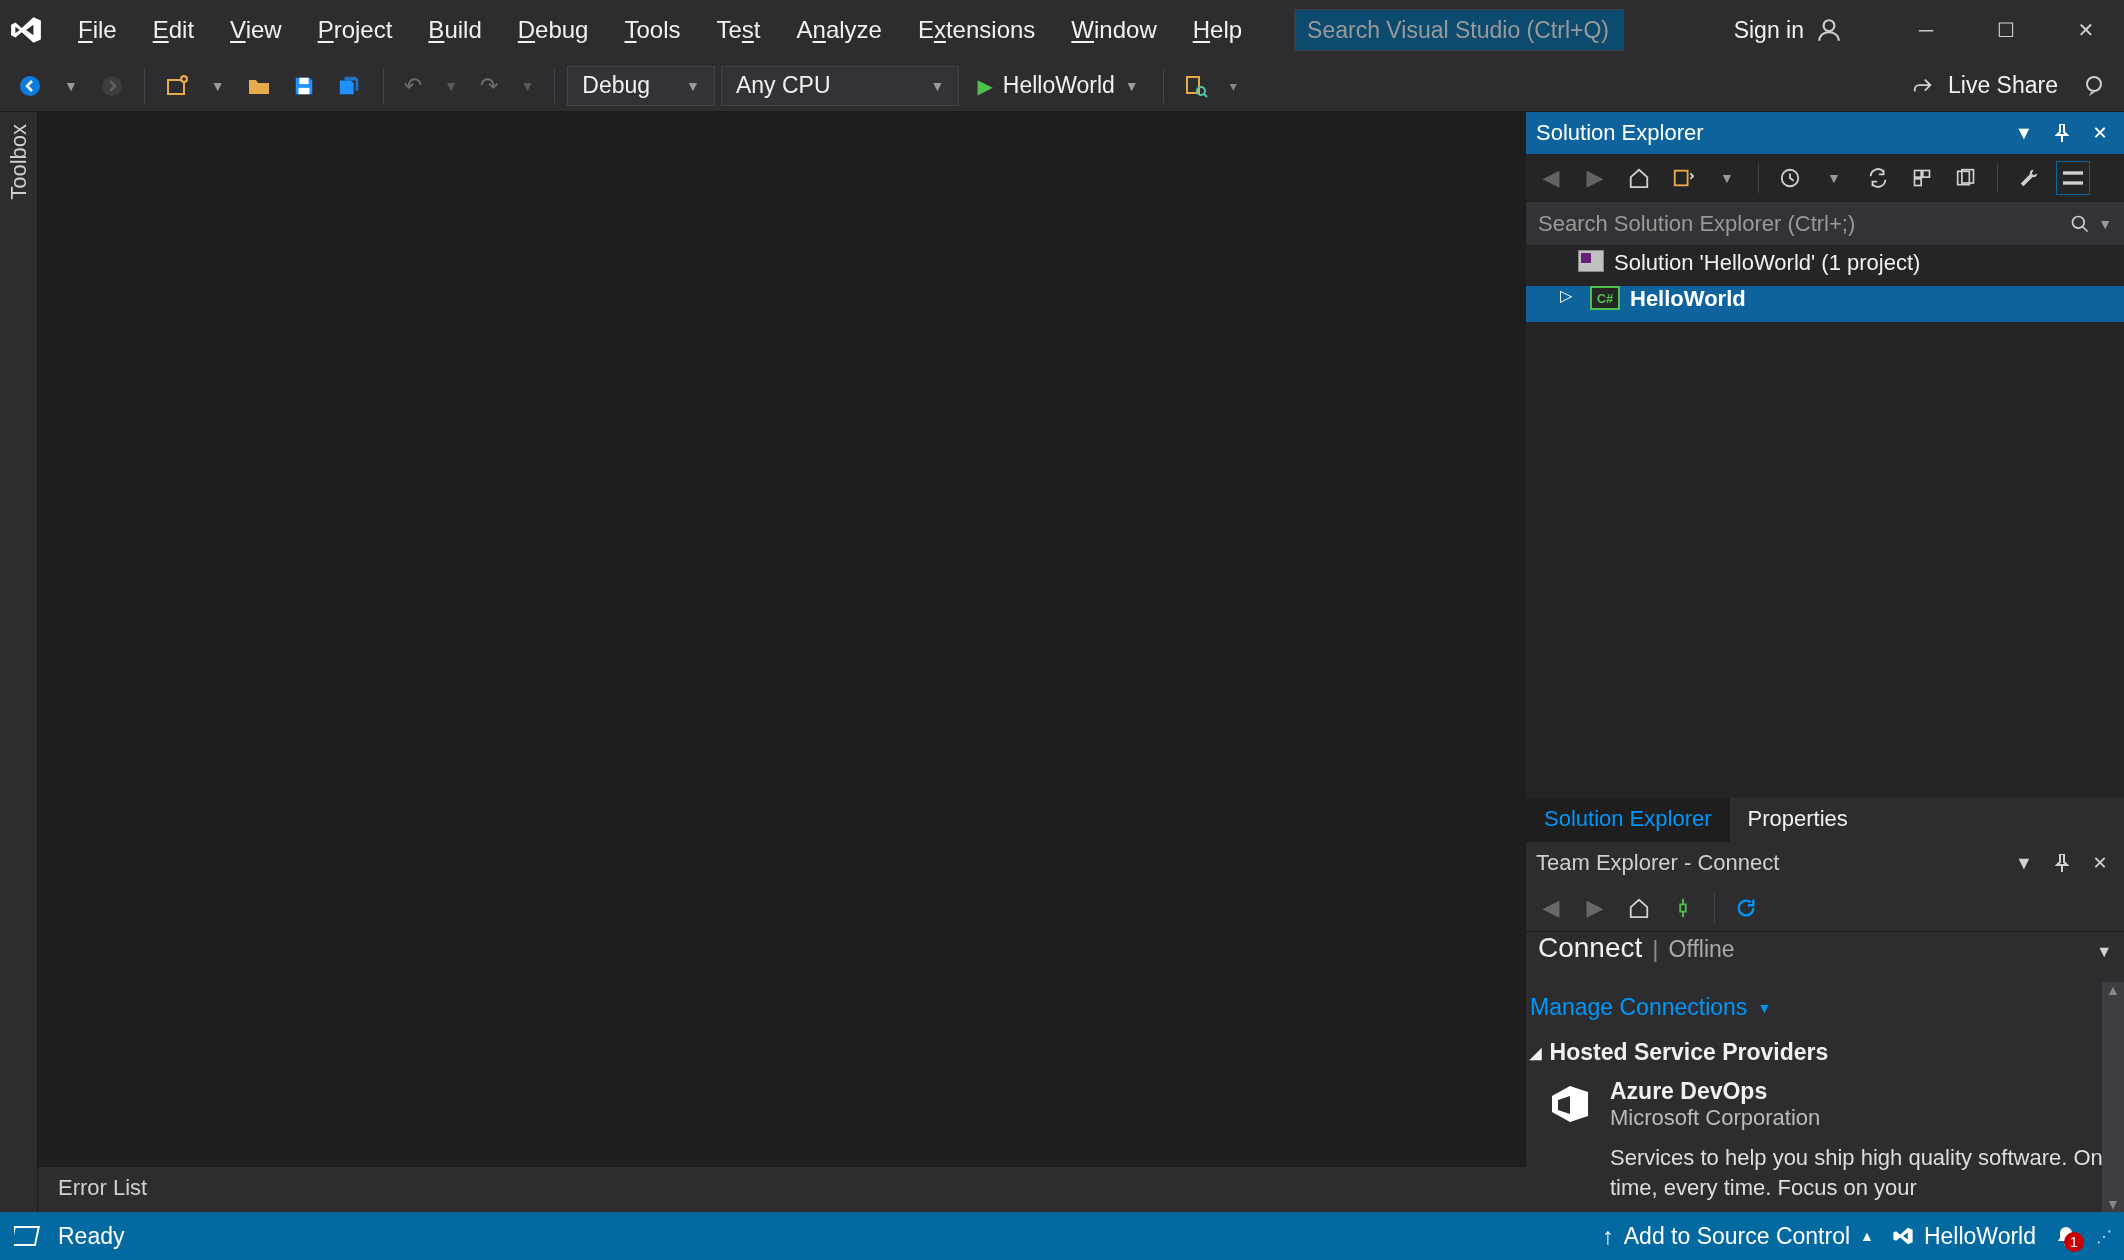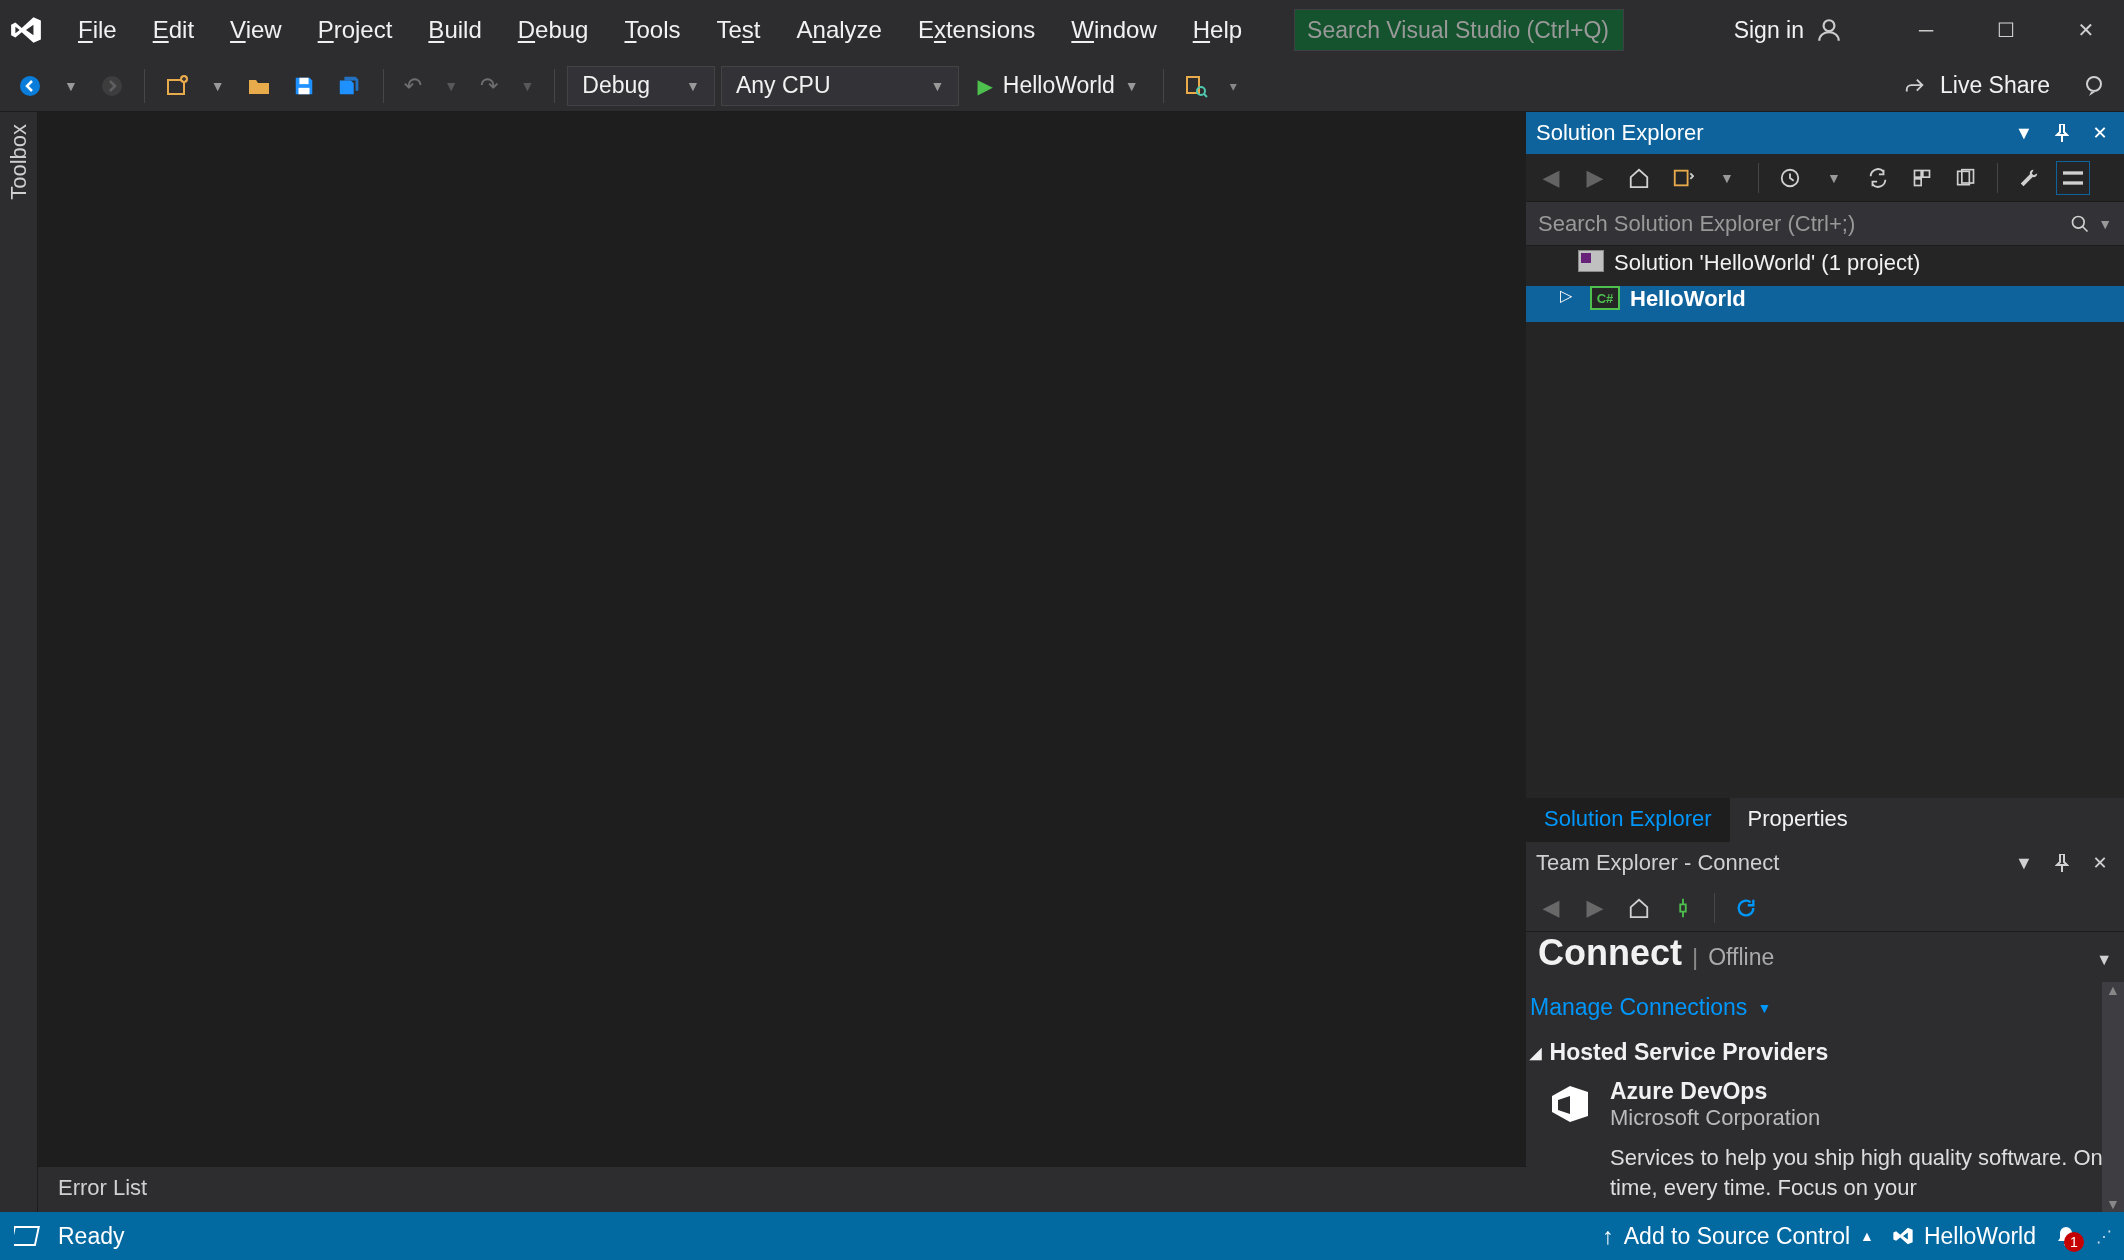--- a/index.html
+++ b/index.html
@@ -2,34 +2,34 @@
 <html><head>
 <meta charset="utf-8">
 <style>
 *{margin:0;padding:0;box-sizing:border-box;font-family:"Segoe UI",Arial,sans-serif;user-select:none}
 body{width:2124px;height:1260px;background:#2d2d30;color:#f1f1f1;overflow:hidden;display:flex;flex-direction:column}
 .titlebar{height:60px;background:#2d2d30;display:flex;align-items:center;padding:0 6px;gap:4px}
 .vs-logo{width:40px;height:40px;margin-right:10px;display:flex;align-items:center;justify-content:center}
 .menu{display:flex;gap:0}
 .menu-item{padding:6px 18px;font-size:24px;cursor:pointer}
 .u{text-decoration:underline;text-underline-offset:3px}
-.title-search{margin-left:30px;width:330px;height:42px;background:#14532d;border:1px solid #3f3f46;color:#999;font-size:23px;padding:0 12px;display:flex;align-items:center}
+.title-search{margin-left:30px;width:330px;height:42px;background:#0c4a6e;border:1px solid #3f3f46;color:#999;font-size:23px;padding:0 12px;display:flex;align-items:center}
 .title-right{margin-left:auto;display:flex;align-items:center;gap:52px}
 .signin{font-size:23px;display:flex;align-items:center;gap:12px}
 .win-btns{display:flex;gap:16px}
 .win-btn{width:64px;height:44px;display:flex;align-items:center;justify-content:center;font-size:20px;color:#d0d0d0}
 .toolbar{height:52px;background:#2d2d30;border-bottom:1px solid #1c1c1c;display:flex;align-items:center;padding:0 10px;gap:6px}
 .tb-btn{height:38px;padding:0 8px;display:flex;align-items:center;justify-content:center;font-size:22px;color:#d0d0d0}
 .tb-sep{width:1px;height:34px;background:#46464a;margin:0 6px}
 .tb-combo{height:40px;background:#333337;border:1px solid #434346;display:flex;align-items:center;padding:0 14px;font-size:23px;gap:36px}
 .tb-combo.wide{gap:100px}
 .dd{font-size:14px;color:#999}
 .tb-start{display:flex;align-items:center;gap:10px;font-size:23px;padding:0 12px}
 .play{color:#4ec04e;font-size:20px}
-.toolbar-right{margin-left:auto;display:flex;align-items:center;gap:24px}
+.toolbar-right{margin-left:auto;display:flex;align-items:center;gap:16px}
 .liveshare{display:flex;align-items:center;gap:12px;font-size:23px}
 .main{flex:1;display:flex;overflow:hidden}
 .toolbox-tab{width:38px;background:#2d2d30;border-right:1px solid #1c1c1c;padding-top:12px}
 .toolbox-label{writing-mode:vertical-rl;font-size:22px;transform:rotate(180deg);color:#d0d0d0;margin:0 auto}
 .editor{flex:1;background:#1e1e1e;position:relative}
 .errorlist{position:absolute;bottom:0;left:0;height:46px;padding:8px 20px;font-size:22px;color:#d0d0d0;background:#2d2d30;border-top:1px solid #1c1c1c;width:100%}
 .right-panels{width:598px;display:flex;flex-direction:column;background:#86efac}
 .panel-header{height:42px;display:flex;align-items:center;padding:0 10px;font-size:22px;gap:10px}
 .panel-header.blue{background:#0e639c;color:#fff}
 .panel-header.dark{background:#2d2d30;color:#d0d0d0}
@@ -44,21 +44,21 @@
 .tree-row{height:36px;display:flex;align-items:flex-start;padding-left:22px;font-size:22px;gap:10px}
 .tree-row.selected{background:#0e639c;color:#fff}
 .tree-row .expander{width:20px;font-size:16px}
 .sol-icon{width:26px;height:22px;background:#c0c0c0;border:1px solid #888;position:relative}
 .sol-icon::after{content:"";position:absolute;left:2px;top:2px;width:10px;height:10px;background:#68217a}
 .cs-icon{width:30px;height:24px;border:2px solid #4ec04e;background:#252526;display:flex;align-items:center;justify-content:center;font-size:13px;color:#4ec04e;font-weight:bold}
 .panel-tabs{height:44px;background:#2d2d30;display:flex;align-items:flex-end}
 .ptab{padding:8px 18px 10px;font-size:22px}
 .ptab.active{background:#1e1e1e;color:#0097fb}
 .connect-bar{height:50px;display:flex;align-items:baseline;padding:0 12px;gap:10px;background:#2d2d30}
-.connect-bar .big{font-size:36px;font-weight:700}
+.connect-bar .big{font-size:28px;font-weight:400}
 .connect-bar .sep{font-size:24px;color:#888}
 .connect-bar .off{font-size:23px;color:#aaa}
 .connect-bar .dd2{margin-left:auto;font-size:16px;color:#d0d0d0}
 .team-content{background:#2d2d30;padding:12px 4px;position:relative}
 .mc-link{color:#0097fb;font-size:23px;display:flex;align-items:center;gap:10px;margin-bottom:18px}
 .hsp{font-size:23px;font-weight:600;display:flex;align-items:center;gap:8px;margin-bottom:12px}
 .hsp .tri{font-size:15px}
 .provider{display:flex;gap:16px;margin-left:16px}
 .azure-icon{width:48px;height:44px;margin-top:4px}
 .provider-text .name{font-size:23px;font-weight:600}

